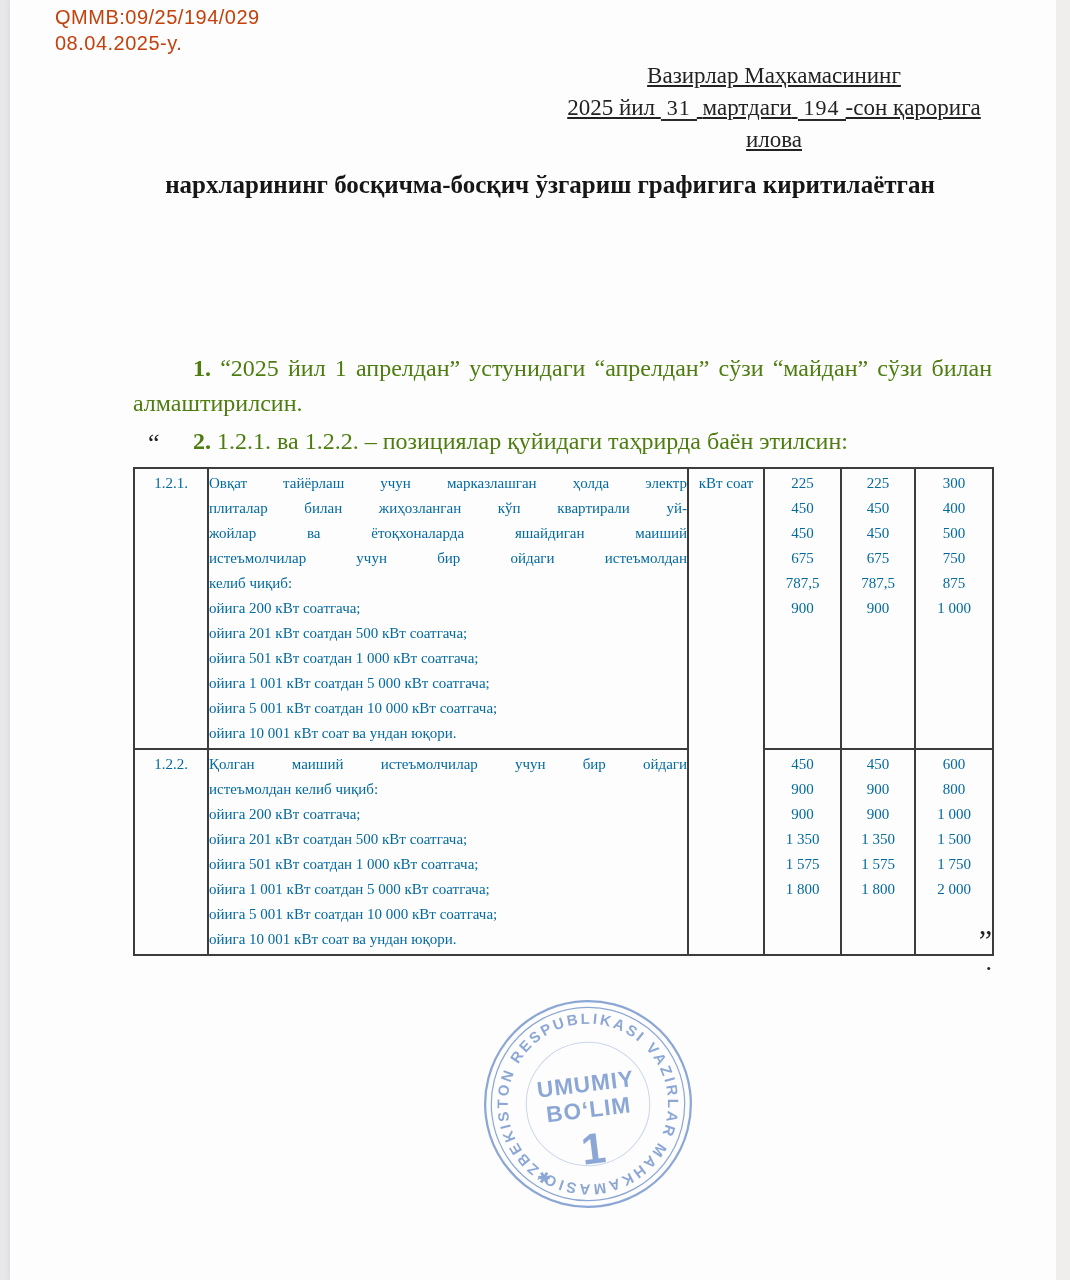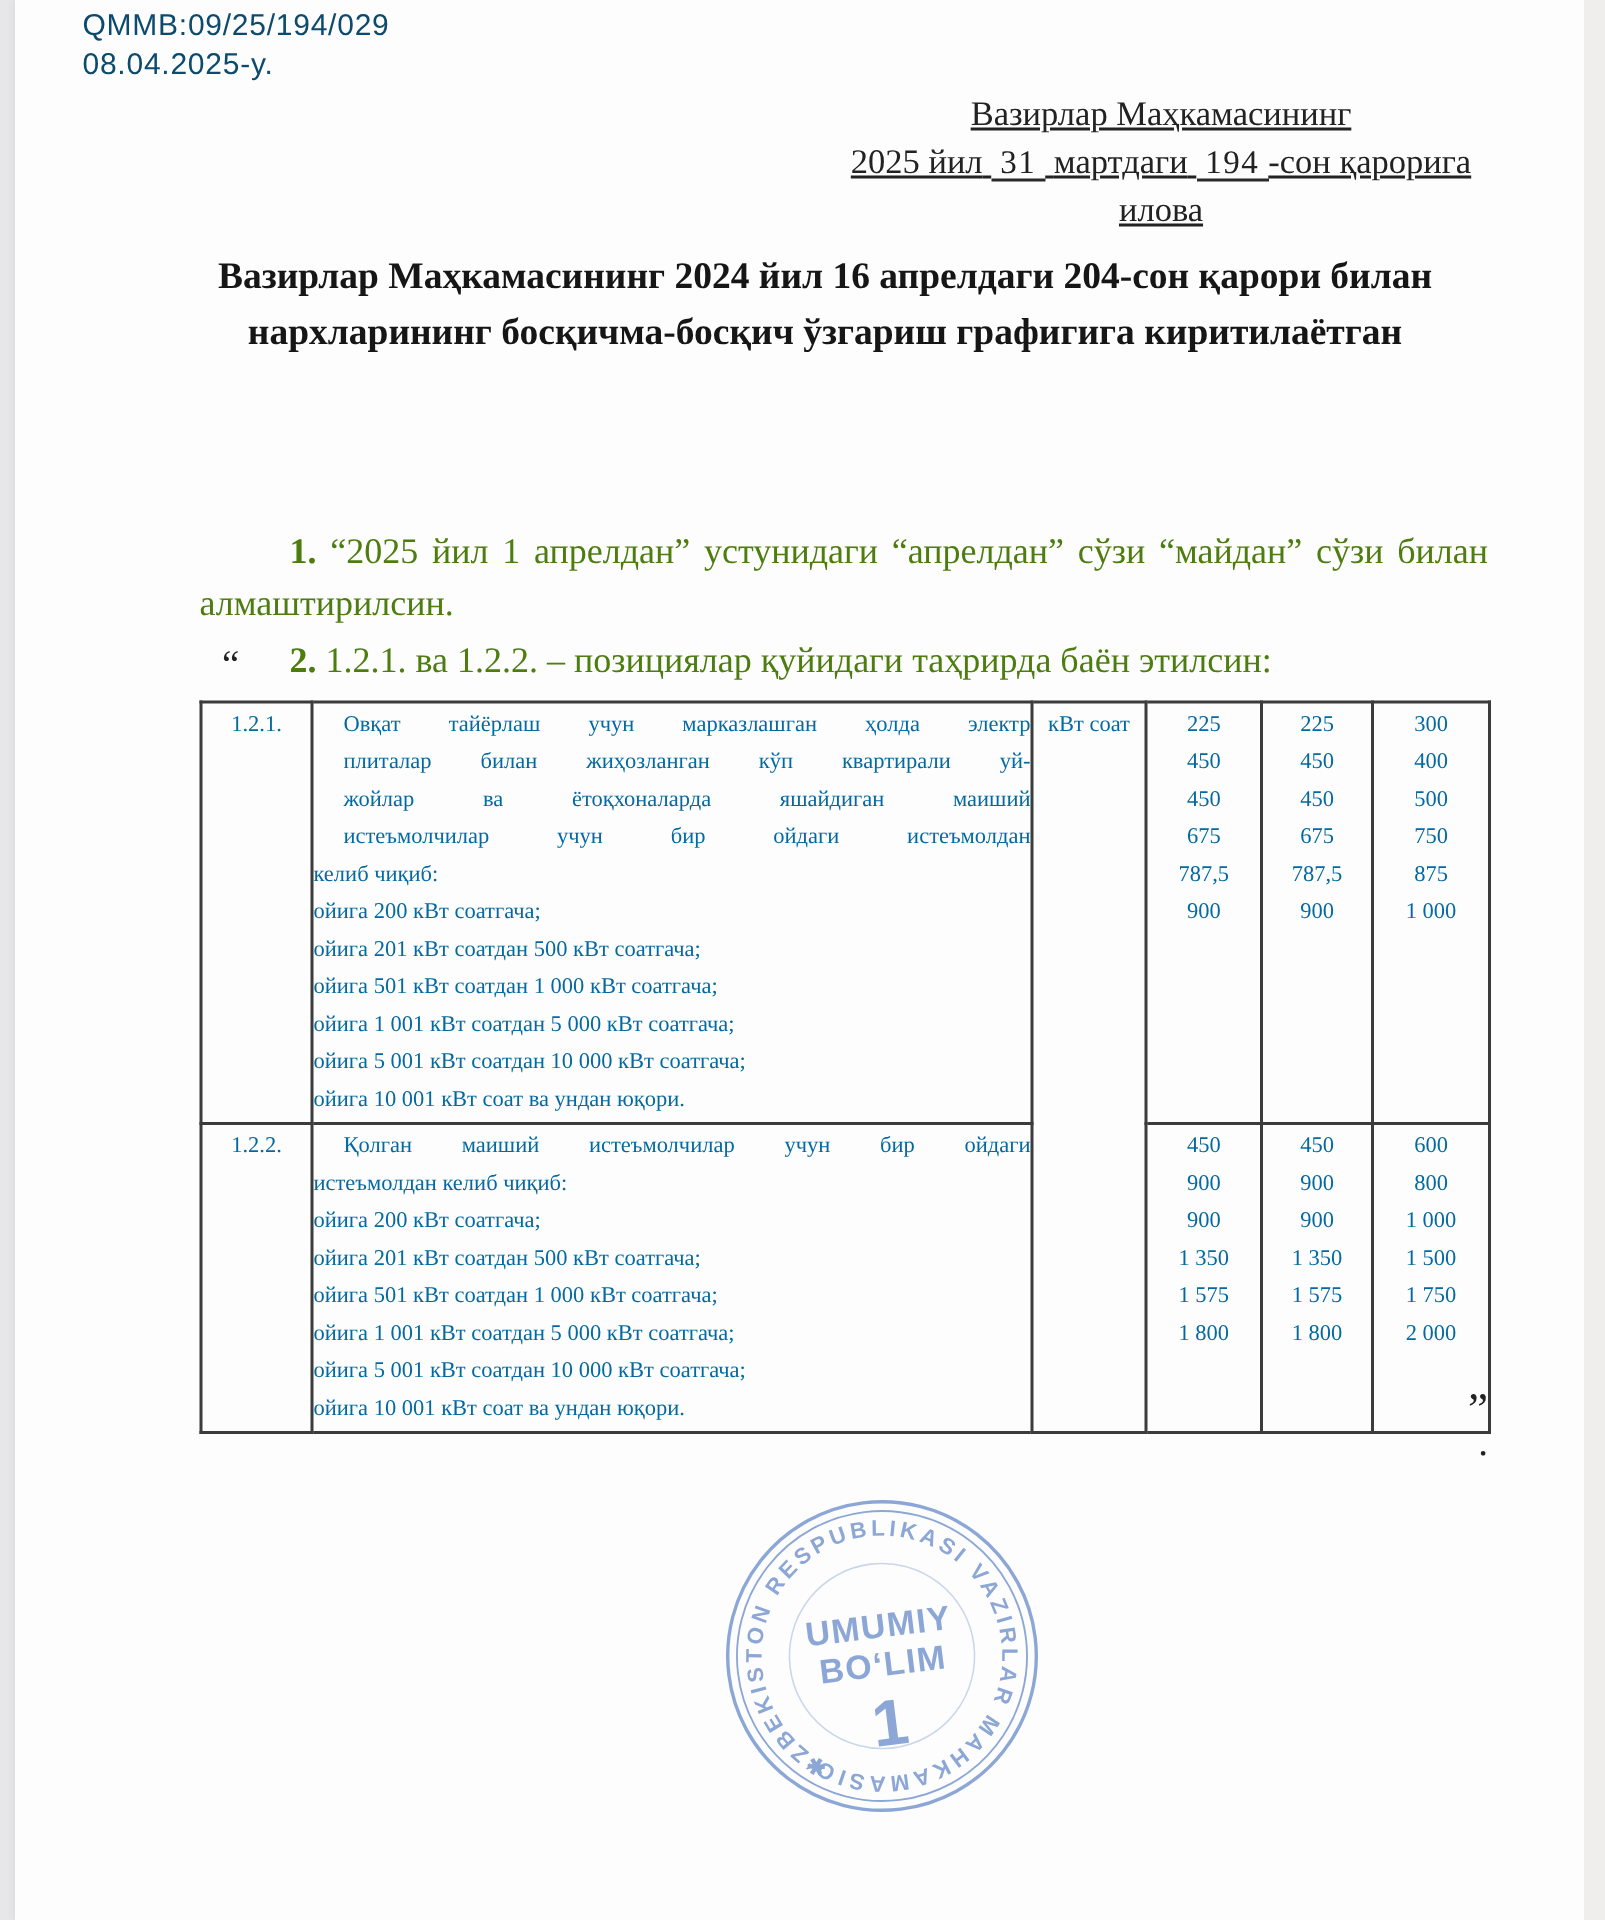--- a/index.html
+++ b/index.html
@@ -14,21 +14,21 @@
     background:#fdfdfd;
     box-shadow:0 0 6px rgba(0,0,0,.08);
   }
   .edge-right{
     position:absolute;right:0;top:0;width:14px;height:1280px;
     background:#f0eeec;
   }
   .watermark{
     position:absolute;left:55px;top:4px;
     font-family:"Liberation Sans", sans-serif;
-    font-size:20px;line-height:26px;color:#0c4a6e;letter-spacing:.5px;
+    font-size:20px;line-height:26px;color:#c2410c;letter-spacing:.5px;
   }
   .header-block{
     position:absolute;left:554px;top:60px;width:440px;
     text-align:center;font-size:23px;line-height:32px;color:#222;text-decoration:underline;
   }
   .fillin{
     display:inline-block;border-bottom:2px solid #2a2a2a;
     padding:0 6px;font-size:22px;letter-spacing:1px;line-height:22px;
   }
   .doc-title{
@@ -50,21 +50,21 @@
     border-collapse:collapse;table-layout:fixed;
     font-size:15px;line-height:25px;color:#0369a1;
   }
   table.tariff td{
     border:2px solid #3c3c3c;padding:2px 0;vertical-align:top;
   }
   td.cell-num{text-align:center;vertical-align:middle;}
   td.cell-desc{padding:2px 8px 2px 9px;}
   td.cell-unit{text-align:center;vertical-align:middle;padding:2px 6px;margin-top:28px;}
   td.cell-val{text-align:center;vertical-align:bottom;padding:2px 2px;}
-  .jline{text-align:justify;text-align-last:justify;padding-left:20px;}
+  .jline{text-align:justify;text-align-last:justify;}
   .close-quote{
     position:absolute;left:133px;top:928px;width:859px;
     text-align:right;font-size:30px;line-height:24px;color:#222;
   }
   .close-quote .period{display:block;font-size:26px;line-height:20px;padding-right:0px;}
   .stamp{
     position:absolute;left:480px;top:996px;width:216px;height:216px;
     opacity:.88;
   }
   .stamp svg{width:100%;height:100%;}
@@ -83,21 +83,20 @@
 <div class="header-block">
   <div>Вазирлар Маҳкамасининг</div>
   <div><span>2025 йил</span>
     <span class="fillin">31</span>
     <span>мартдаги</span>
     <span class="fillin">194</span><span>-сон қарорига</span></div>
   <div>илова</div>
 </div>
 
 <div class="doc-title">
-  <div>Вазирлар Маҳкамасининг 2024 йил 16 апрелдаги 204-сон қарори билан</div>
   <div>нархларининг босқичма-босқич ўзгариш графигига киритилаётган</div>
 </div>
 
 <p class="para p1"><span class="lead">1.</span><span> “2025 йил 1 апрелдан” устунидаги “апрелдан” сўзи “майдан” сўзи билан алмаштирилсин.</span></p>
 
 <p class="para p2"><span class="lead">2.</span><span> 1.2.1. ва 1.2.2. – позициялар қуйидаги таҳрирда баён этилсин:</span></p>
 
 <div class="open-quote">“</div>
 
 <table class="tariff">

